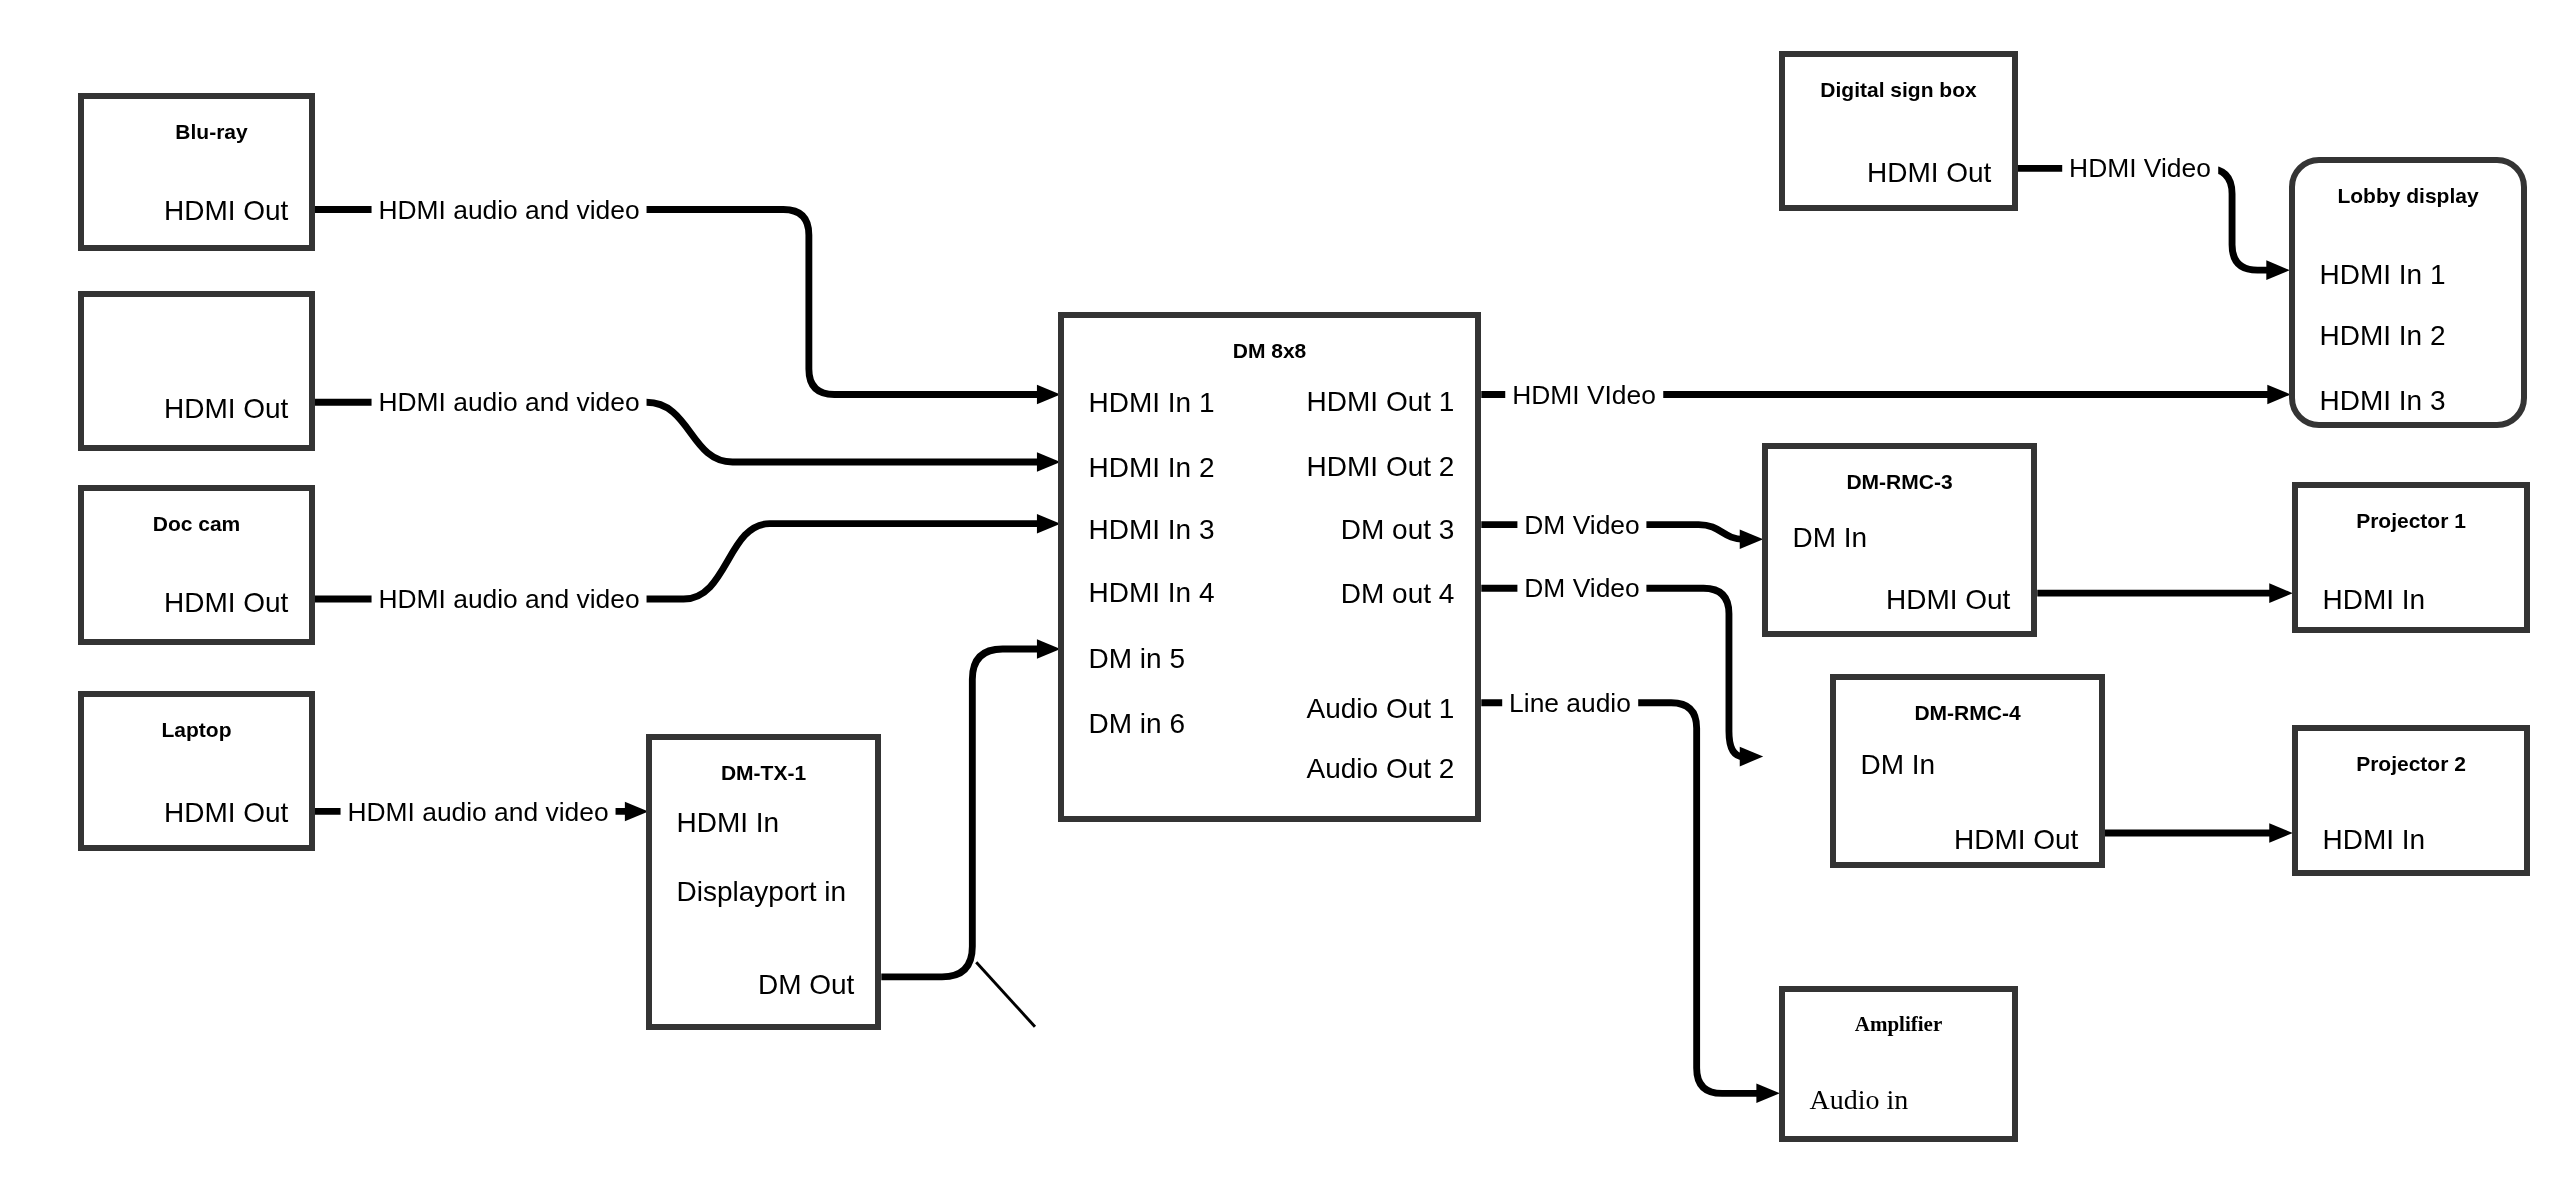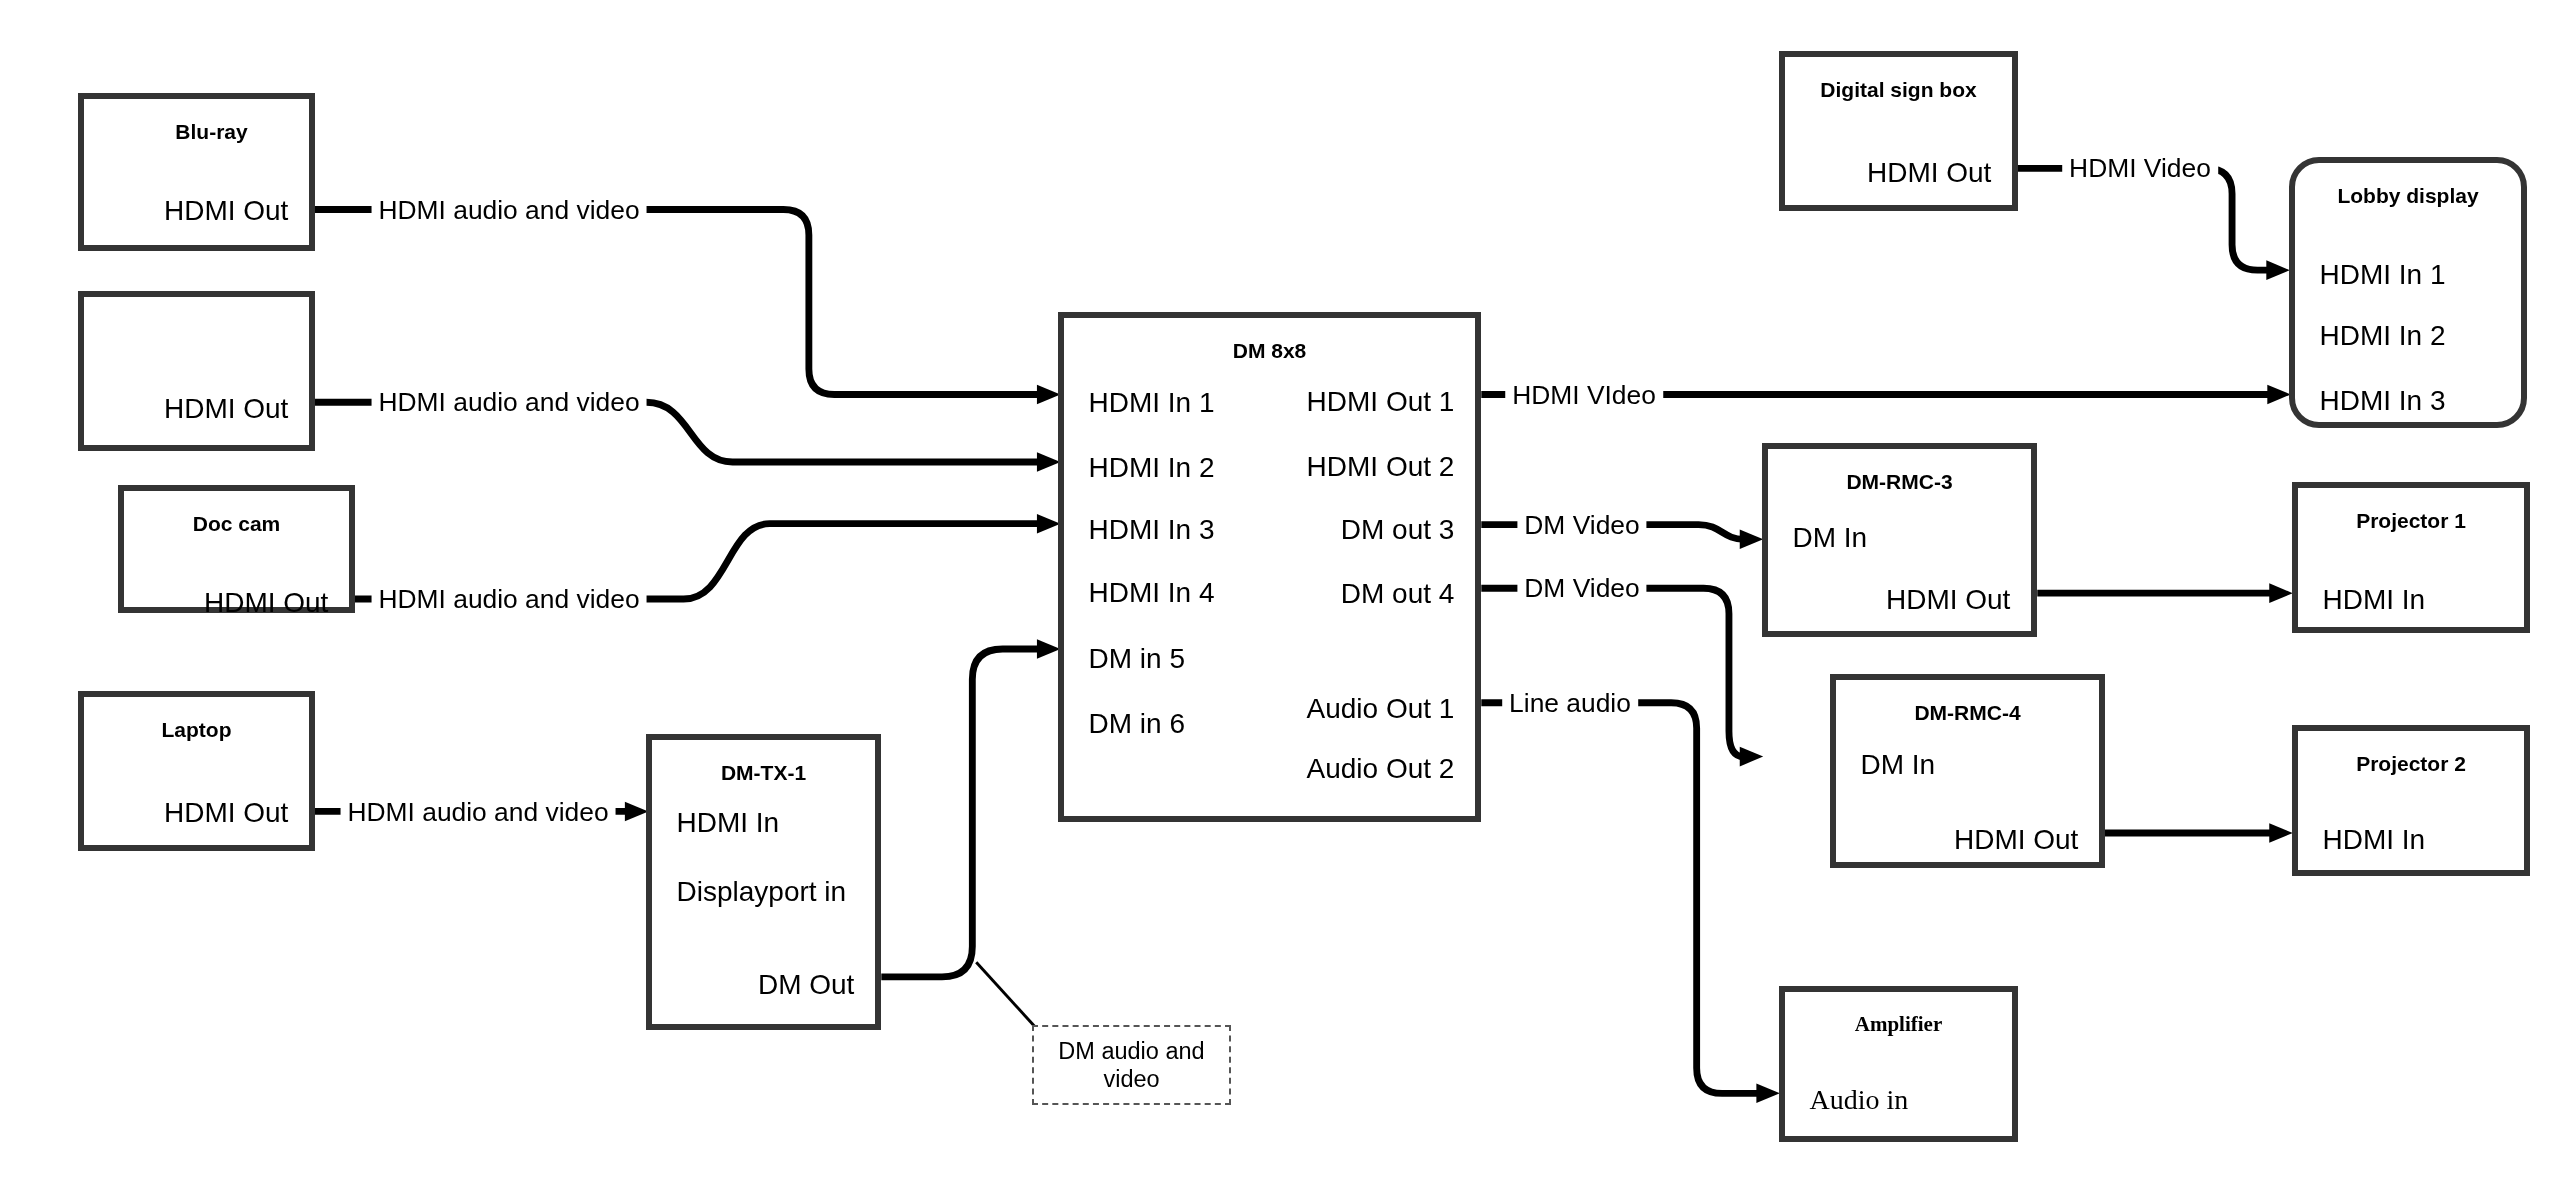--- a/index.html
+++ b/index.html
@@ -10,21 +10,21 @@
   .node .title{font-weight:bold;font-size:21px;line-height:37px;text-align:center;padding-top:13.7px;}
   .port{position:absolute;font-size:28px;line-height:28px;transform:translateY(-50%);white-space:nowrap;z-index:3;}
   .pl{left:24.5px;}
   .pr{right:20.6px;text-align:left;}
   .elabel{position:absolute;transform:translate(-50%,-50%);font-size:26.4px;line-height:29px;background:#fff;padding:1px 6.9px;white-space:nowrap;z-index:4;}
   .note{position:absolute;border:2px dashed #555;box-sizing:border-box;display:flex;align-items:center;justify-content:center;text-align:center;font-size:23.5px;line-height:28px;background:#fff;z-index:4;}
   .note span{display:block;max-width:171px;}
   
   .node--bluray{left:78px;top:93px;width:237px;height:158px;padding-left:30px;}
   .node--wireless{left:78px;top:291px;width:237px;height:160px;}
-  .node--doccam{left:78px;top:485px;width:237px;height:128px;margin-left:40px;}
+  .node--doccam{left:78px;top:485px;width:237px;height:160px;}
   .node--laptop{left:78px;top:691px;width:237px;height:160px;}
   .node--dmtx1{left:646px;top:734px;width:235px;height:296px;}
   .node--dm8x8{left:1058px;top:312px;width:423px;height:510px;}
   .node--digital{left:1779px;top:51px;width:239px;height:160px;}
   .node--lobby{left:2289px;top:157px;width:238px;height:271px;border-radius:30px;}
   .node--rmc3{left:1762px;top:443px;width:275px;height:194px;}
   .node--proj1{left:2292px;top:482px;width:238px;height:151px;}
   .node--rmc4{left:1830px;top:674px;width:275px;height:194px;}
   .node--proj2{left:2292px;top:725px;width:238px;height:151px;}
   .node--amp{left:1779px;top:986px;width:239px;height:156px;font-family:Liberation Serif, serif;}
@@ -152,18 +152,15 @@
   <span class="elabel" style="left:509px;top:210px">HDMI audio and video</span>
   <span class="elabel" style="left:509px;top:402px">HDMI audio and video</span>
   <span class="elabel" style="left:509px;top:599px">HDMI audio and video</span>
   <span class="elabel" style="left:478px;top:812px">HDMI audio and video</span>
   <span class="elabel" style="left:1584px;top:395px">HDMI VIdeo</span>
   <span class="elabel" style="left:1582px;top:525px">DM Video</span>
   <span class="elabel" style="left:1582px;top:588px">DM Video</span>
   <span class="elabel" style="left:1570px;top:703px">Line audio</span>
   <span class="elabel" style="left:2140px;top:168px">HDMI Video</span>
 
-  <div class="note" style="left:1032px;top:1025px;width:199px;height:80px">
-    <span>DM audio and video</span>
-  </div>
 
 </div>
 
 
 </body></html>

